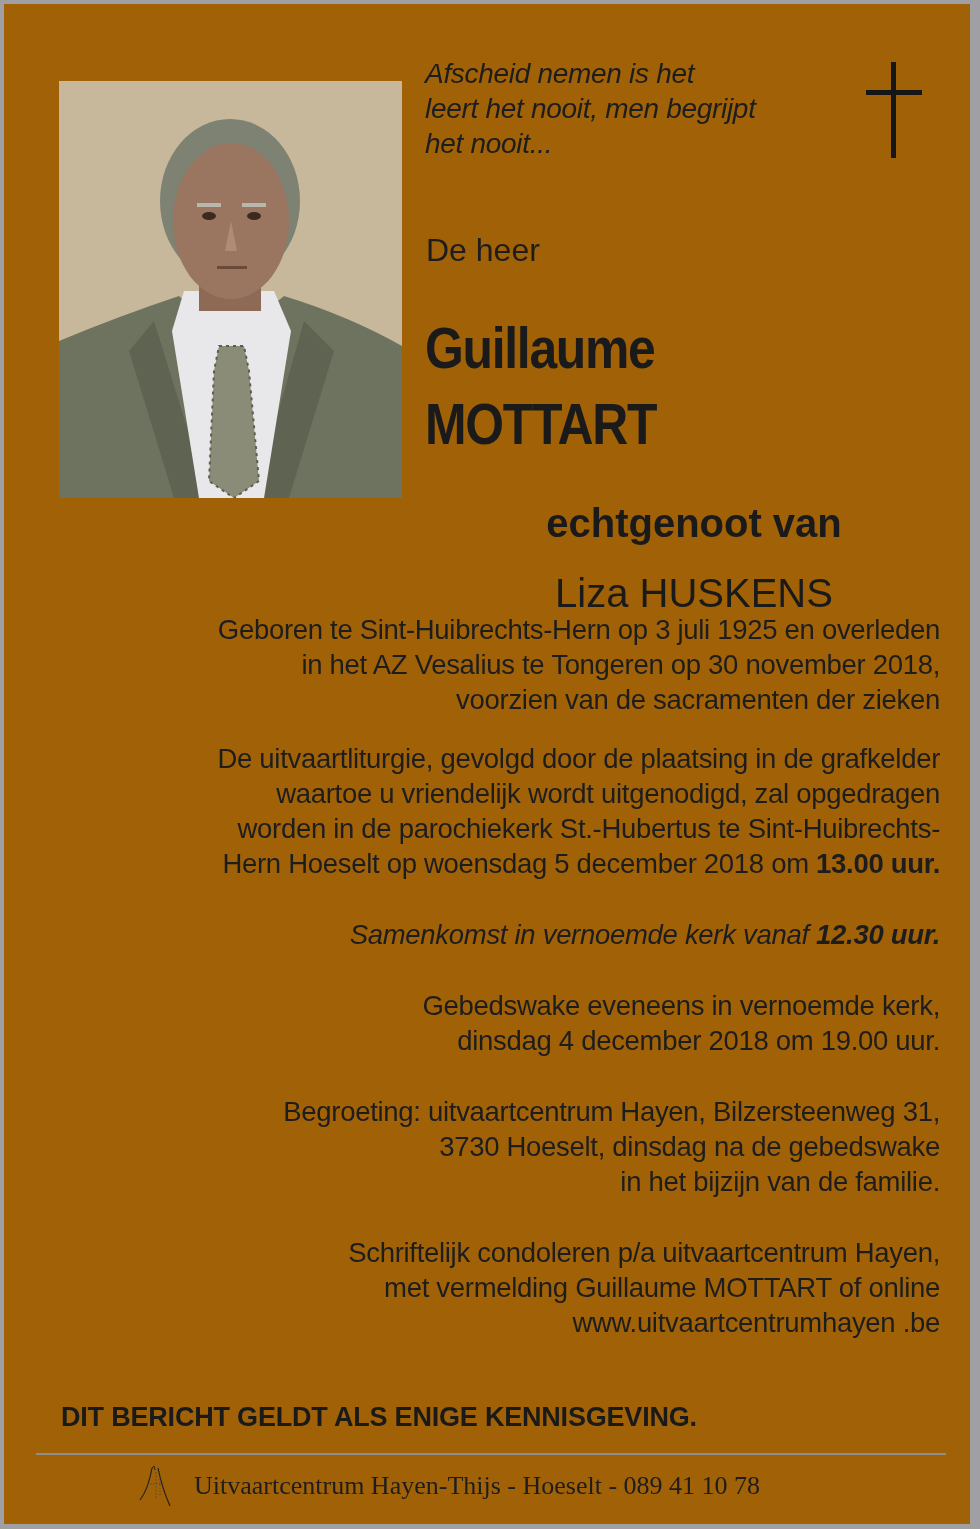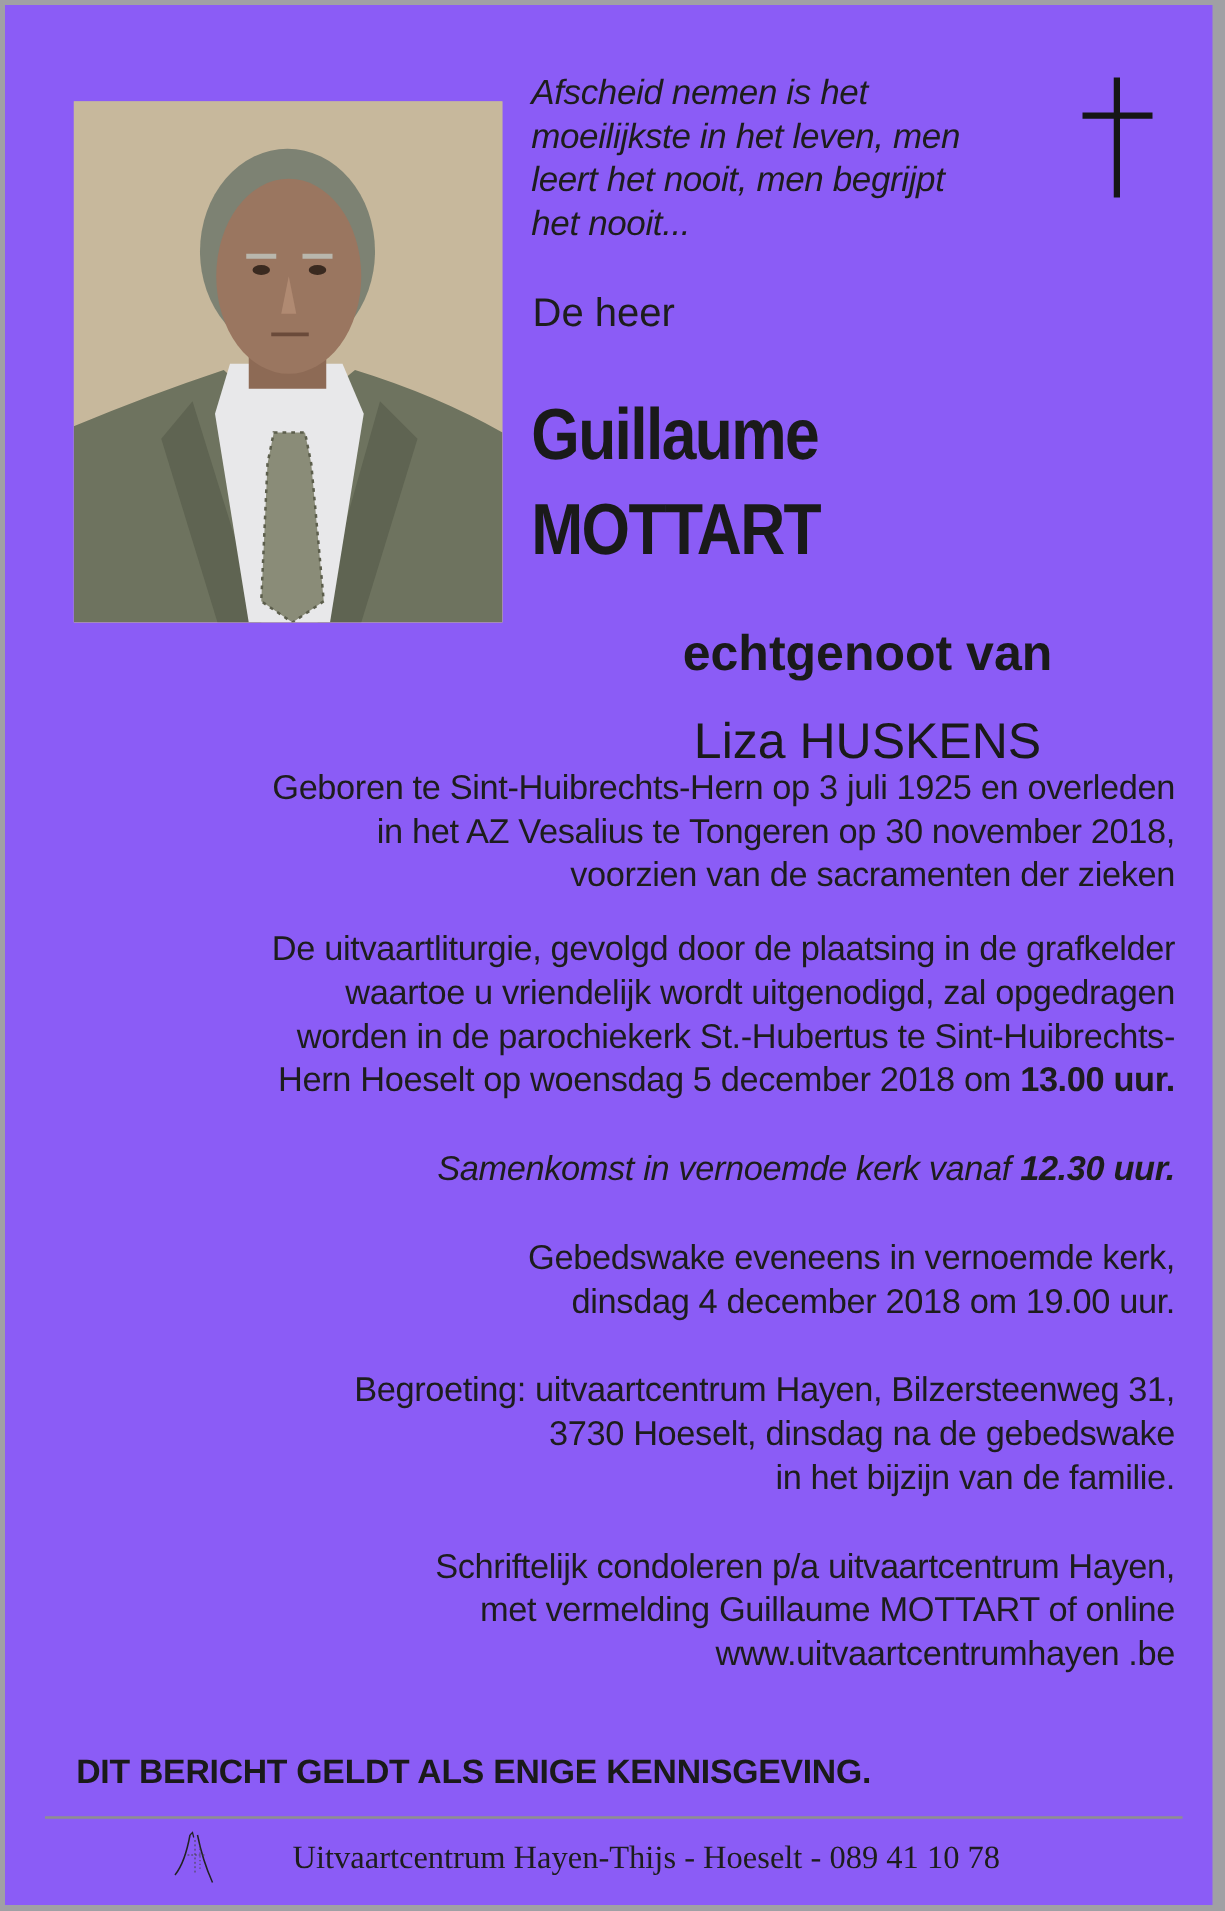--- a/index.html
+++ b/index.html
@@ -4,21 +4,21 @@
 <style>
   html, body { margin: 0; padding: 0; }
   body {
     width: 980px; height: 1529px; position: relative; overflow: hidden;
     background: #a0a0a4;
     font-family: "Liberation Sans", sans-serif;
     color: #1a1a1a;
   }
   .card {
     position: absolute; left: 4px; top: 4px; width: 966px; height: 1520px;
-    background: #8b5cf6;
+    background: #a16207;
   }
   .photo {
     position: absolute; left: 55px; top: 77px; width: 343px; height: 417px;
     background: #c7b89c; overflow: hidden;
   }
   .photo svg { display: block; }
   .quote {
     position: absolute; left: 421px; top: 52px; width: 420px;
     font-style: italic; font-size: 28px; line-height: 35px; letter-spacing: -0.3px;
     color: #1d1d1d;
@@ -49,21 +49,21 @@
   .notice {
     position: absolute; left: 57px; top: 1398px;
     font-weight: bold; font-size: 27px; letter-spacing: -0.2px; color: #1a1a1a;
     white-space: nowrap;
   }
   .rule {
     position: absolute; left: 32px; top: 1449px; width: 910px; height: 2px; background: #8f8f8f;
   }
   .footer {
     position: absolute; left: 132px; top: 1457px; height: 50px;
-    display: flex; align-items: center; gap: 40px;
+    display: flex; align-items: center;
   }
   .footer .logo { width: 48px; height: 48px; margin-right: 10px; }
   .footer .ftext {
     font-family: "Liberation Serif", serif; font-size: 26px; color: #1d1d1d; white-space: nowrap;
   }
 </style>
 </head>
 <body>
 
 <div class="card">
@@ -94,21 +94,20 @@
       <rect x="183" y="122" width="24" height="4" fill="#b9b7ad"></rect>
 
       <path d="M172 140 L166 170 L178 170 Z" fill="#b08a72"></path>
 
       <rect x="158" y="185" width="30" height="3" fill="#6a4a3a"></rect>
     </svg>
   </div>
 
   <div class="quote">
     <div>Afscheid nemen is het</div>
-    <div>moeilijkste in het leven, men</div>
     <div>leert het nooit, men begrijpt</div>
     <div>het nooit...</div>
   </div>
 
   <div class="cross">
     <div class="v"></div>
     <div class="h"></div>
   </div>
 
   <div class="title-prefix">De heer</div>

